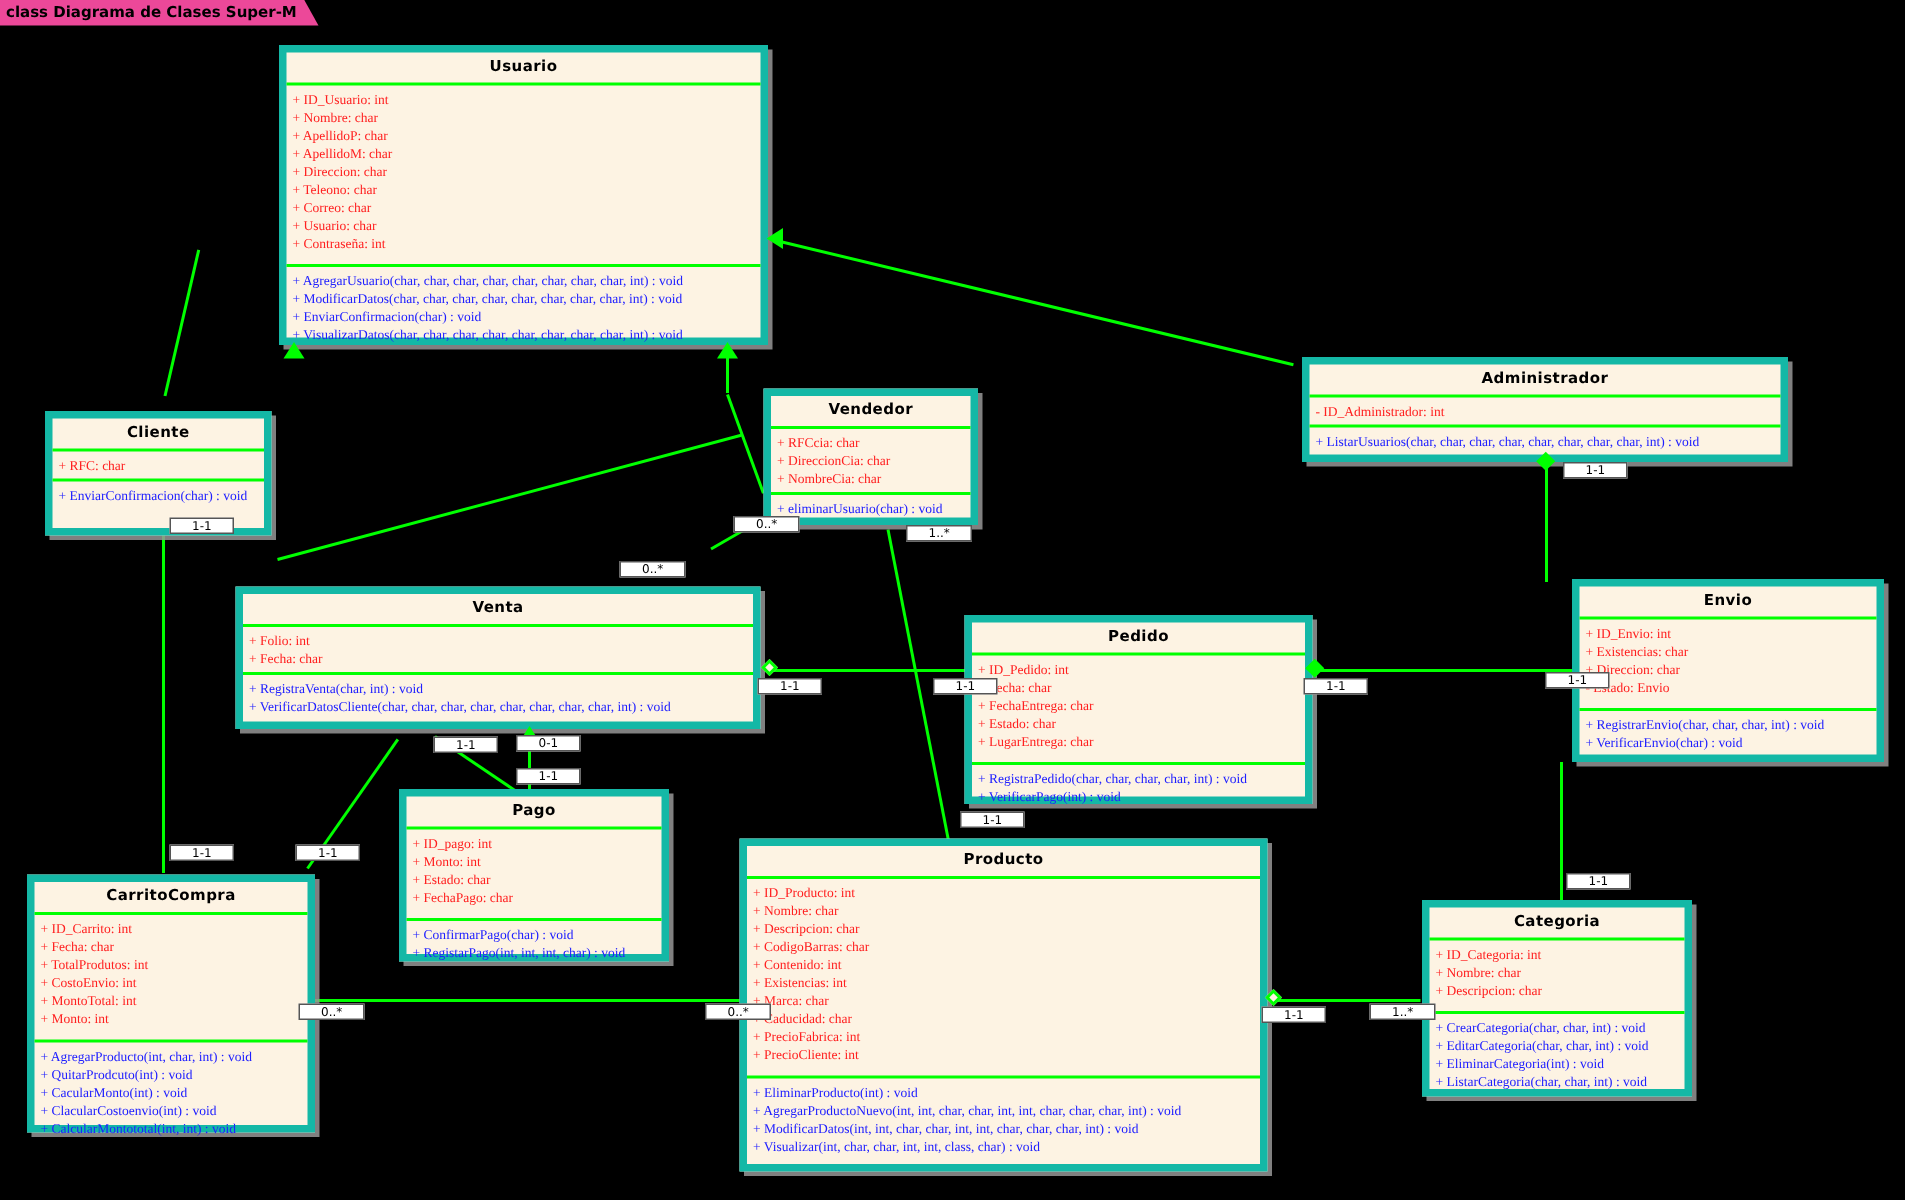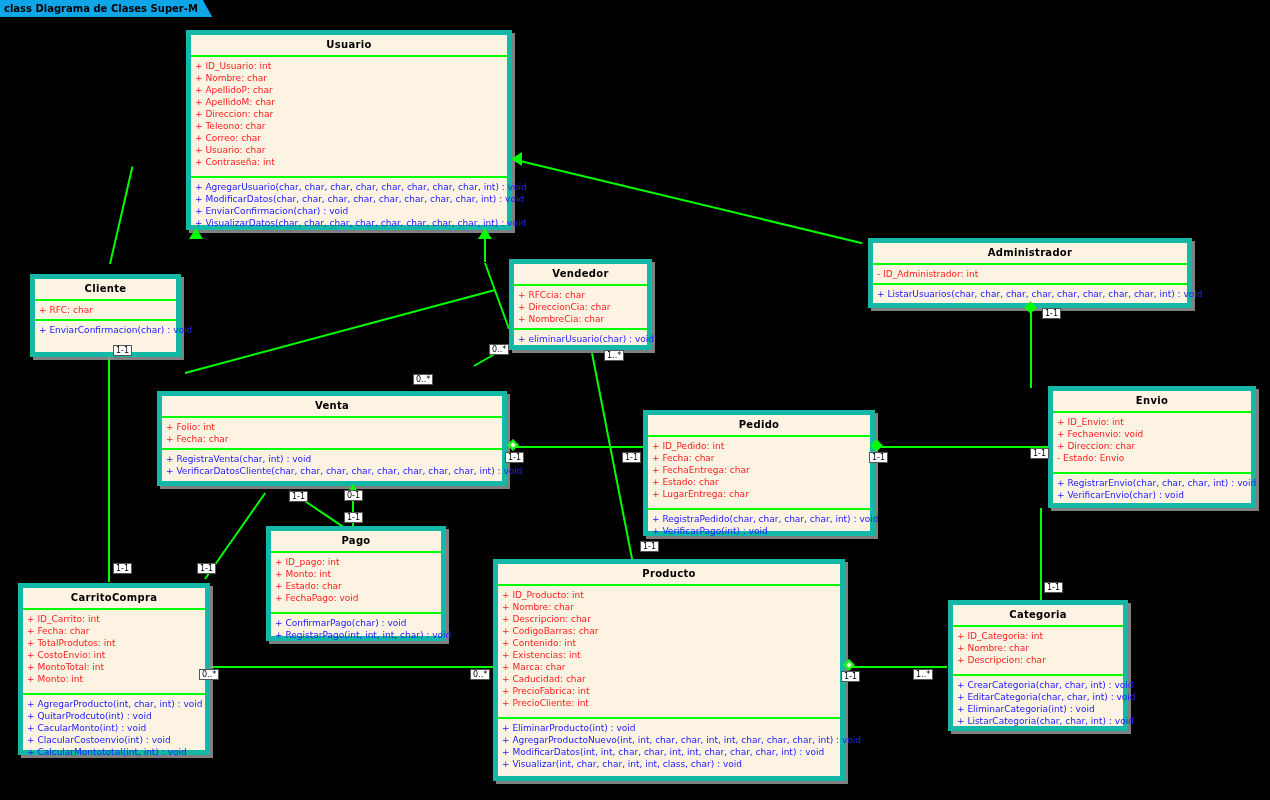--- a/index.html
+++ b/index.html
@@ -15,21 +15,21 @@
     overflow: hidden;
     font-family: "DejaVu Sans", "Liberation Sans", sans-serif;
   }
 
   
   #title-tab {
     position: absolute;
     left: 0px;
     top: 0px;
     height: 18px;
-    background: #0ea5e9;
+    background: #ec4899;
     border: 1px solid #000000;
     border-left: none;
     border-top: none;
     display: flex;
     align-items: center;
     padding: 0 14px 0 4px;
     font-size: 10px;
     font-weight: bold;
     color: #000000;
     white-space: nowrap;
@@ -53,20 +53,21 @@
     font-weight: bold;
     color: #000000;
     padding: 4px 2px 4px 2px;
     border-bottom: 2px solid #00ff00;
     line-height: 12px;
     letter-spacing: 0.3px;
   }
   .uml-compartment {
     padding: 3px 2px 3px 4px;
     box-sizing: border-box;
+    font-family: Liberation Serif, serif;
   }
   .uml-attrs {
     border-bottom: 2px solid #00ff00;
   }
   .uml-row {
     display: flex;
     align-items: baseline;
     font-size: 9px;
     line-height: 12px;
     white-space: nowrap;
@@ -92,21 +93,21 @@
   }
 
   
   .mult {
     position: absolute;
     background: #ffffff;
     border: 1px solid #555555;
     font-size: 8px;
     line-height: 9px;
     color: #000000;
-    padding: 0px 2px;
+    padding: 0px 14px;
     white-space: nowrap;
     z-index: 8;
     font-family: "DejaVu Sans", "Liberation Sans", sans-serif;
   }
 
   
   .tri {
     position: absolute;
     width: 0; height: 0;
     z-index: 7;
@@ -354,21 +355,21 @@
     </div>
   </div>
 
   <div class="uml-class" style="left:1048px; top:386px; width:208px; height:122px;">
     <div class="uml-name">Envio</div>
     <div class="uml-compartment uml-attrs">
       <div class="uml-row attr">
           <span class="txt">+   ID_Envio:  int</span>
         </div>
       <div class="uml-row attr">
-          <span class="txt">+   Fechaenvio:  void</span>
+          <span class="txt">+   Existencias:  char</span>
         </div>
       <div class="uml-row attr">
           <span class="txt">+   Direccion:  char</span>
         </div>
       <div class="uml-row attr">
           <span class="txt">-    Estado:  Envio</span>
         </div>
       <div class="spacer-row"></div>
     </div>
     <div class="uml-compartment">
@@ -387,21 +388,21 @@
       <div class="uml-row attr">
           <span class="txt">+   ID_pago:  int</span>
         </div>
       <div class="uml-row attr">
           <span class="txt">+   Monto:  int</span>
         </div>
       <div class="uml-row attr">
           <span class="txt">+   Estado:  char</span>
         </div>
       <div class="uml-row attr">
-          <span class="txt">+   FechaPago:  void</span>
+          <span class="txt">+   FechaPago:  char</span>
         </div>
       <div class="spacer-row"></div>
     </div>
     <div class="uml-compartment">
       <div class="uml-row op">
           <span class="txt">+   ConfirmarPago(char) : void</span>
         </div>
       <div class="uml-row op">
           <span class="txt">+   RegistarPago(int, int, int, char) : void</span>
         </div>

